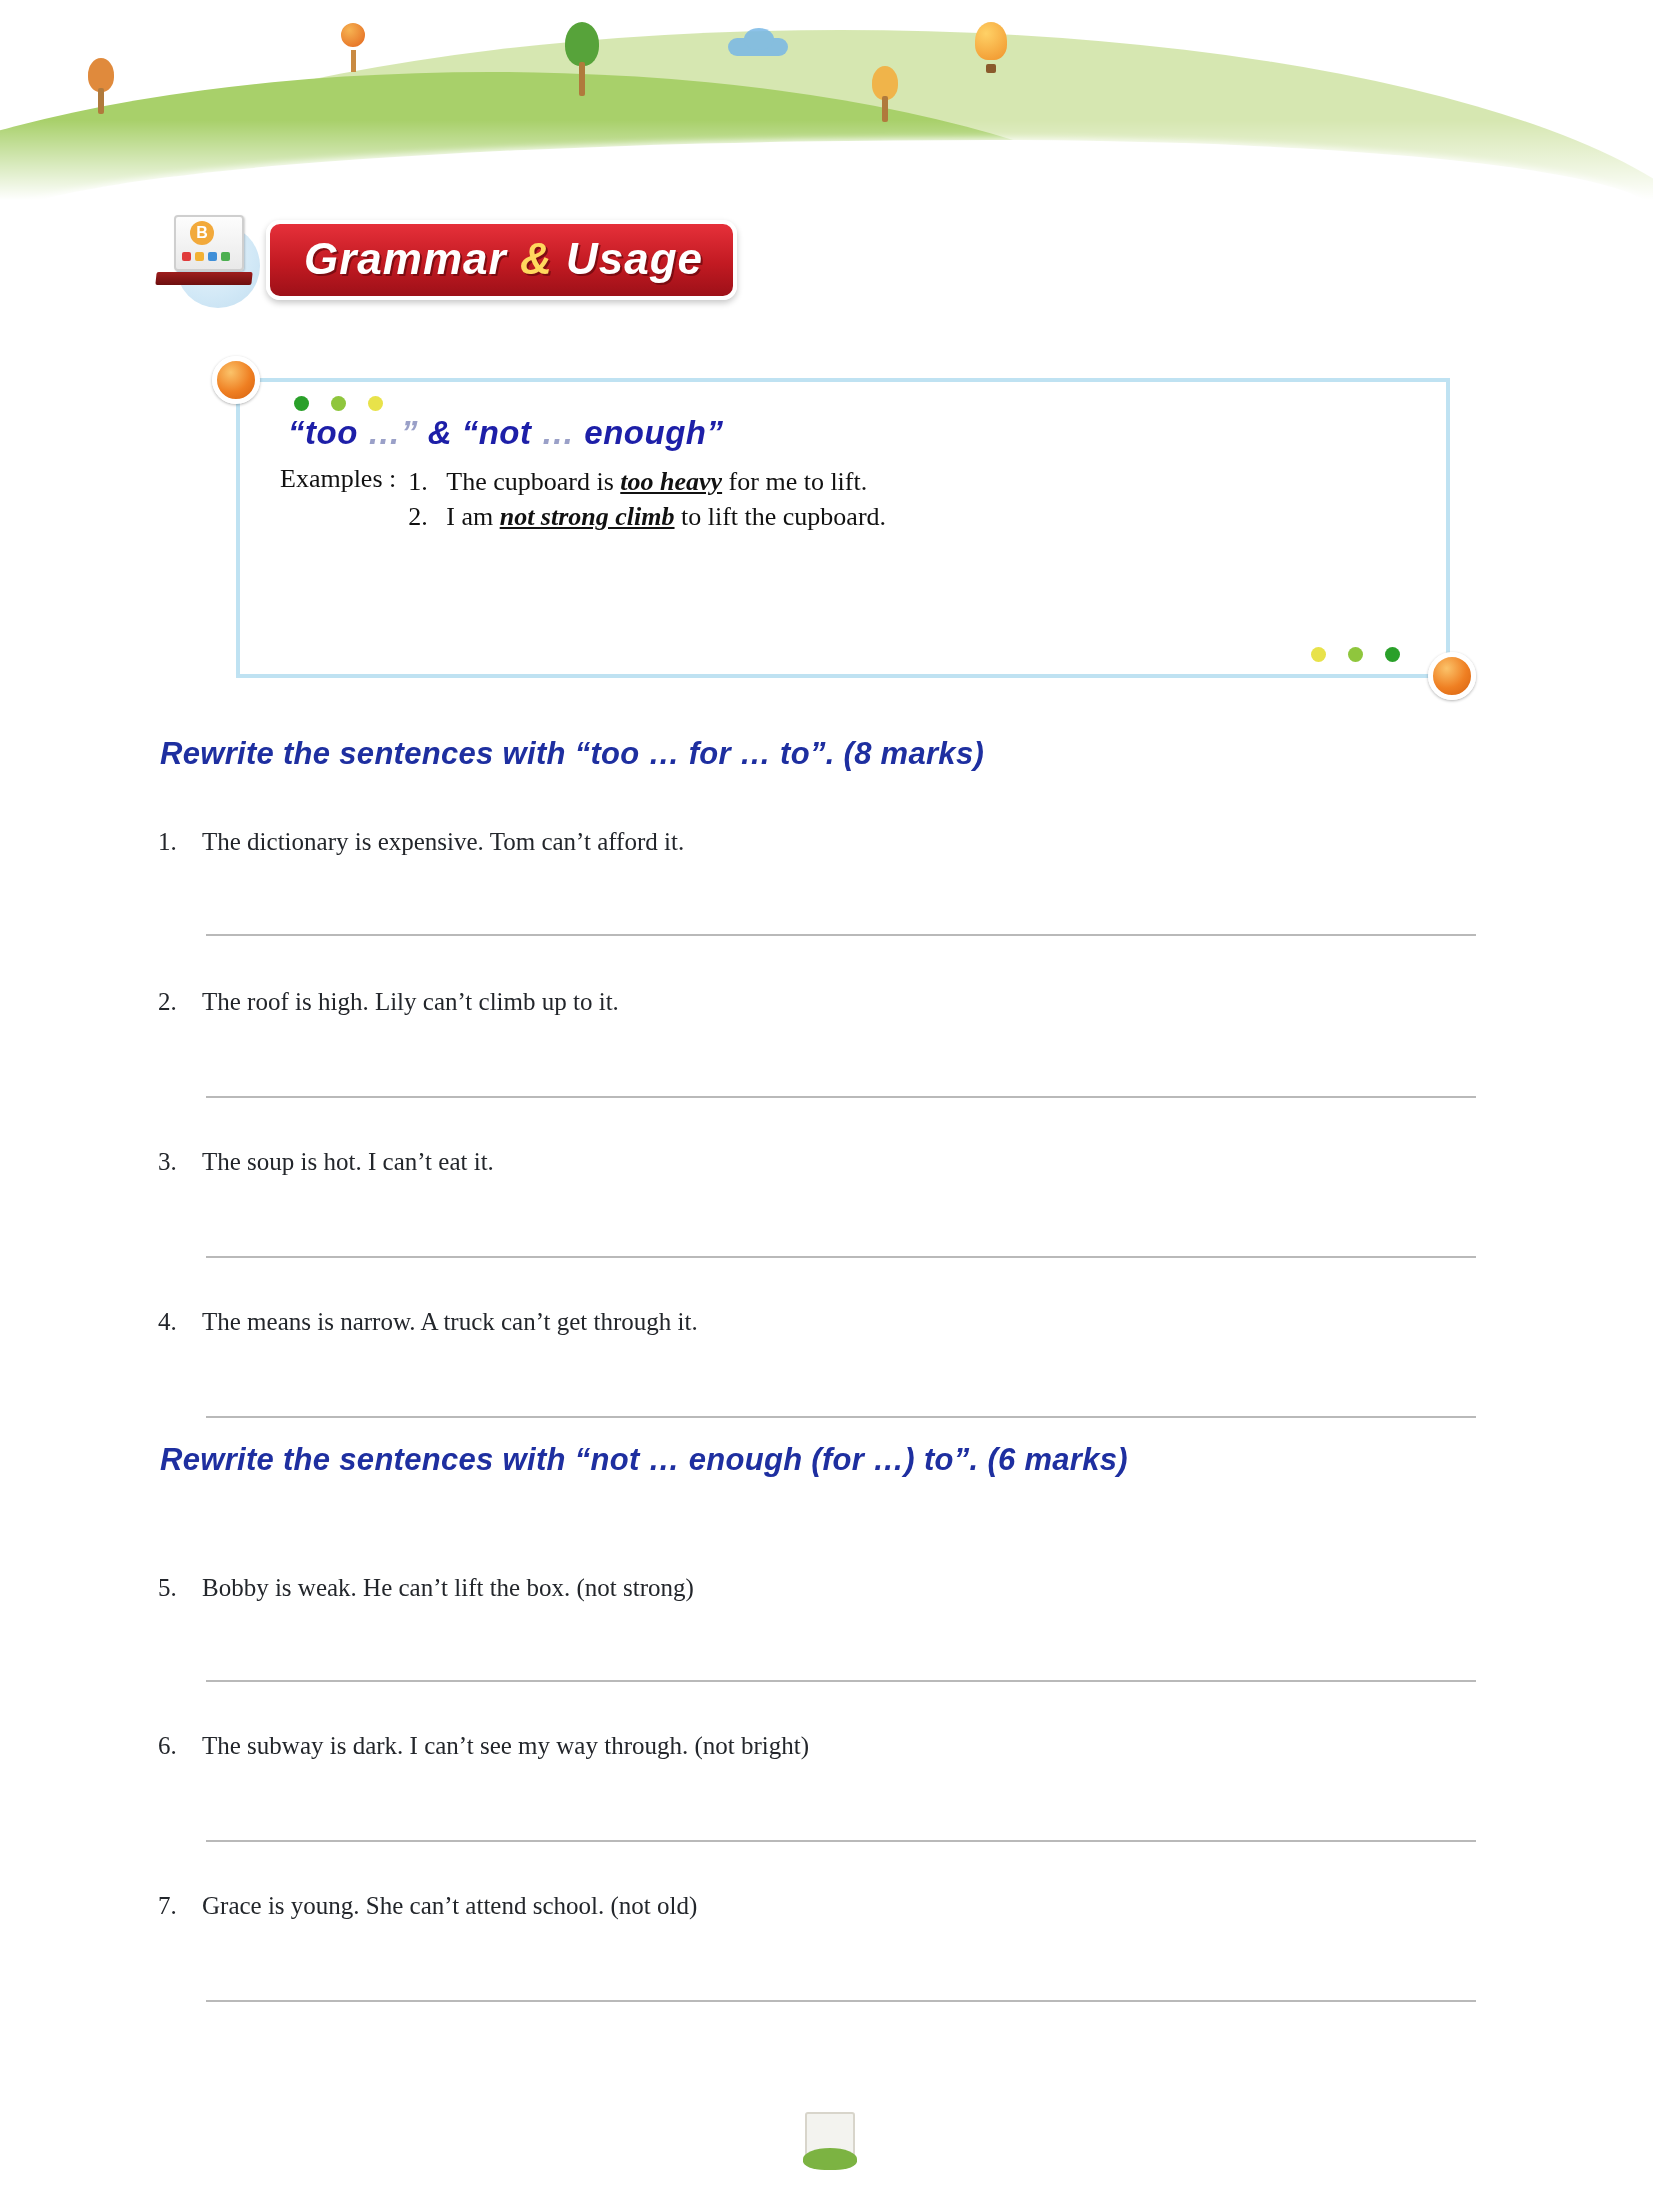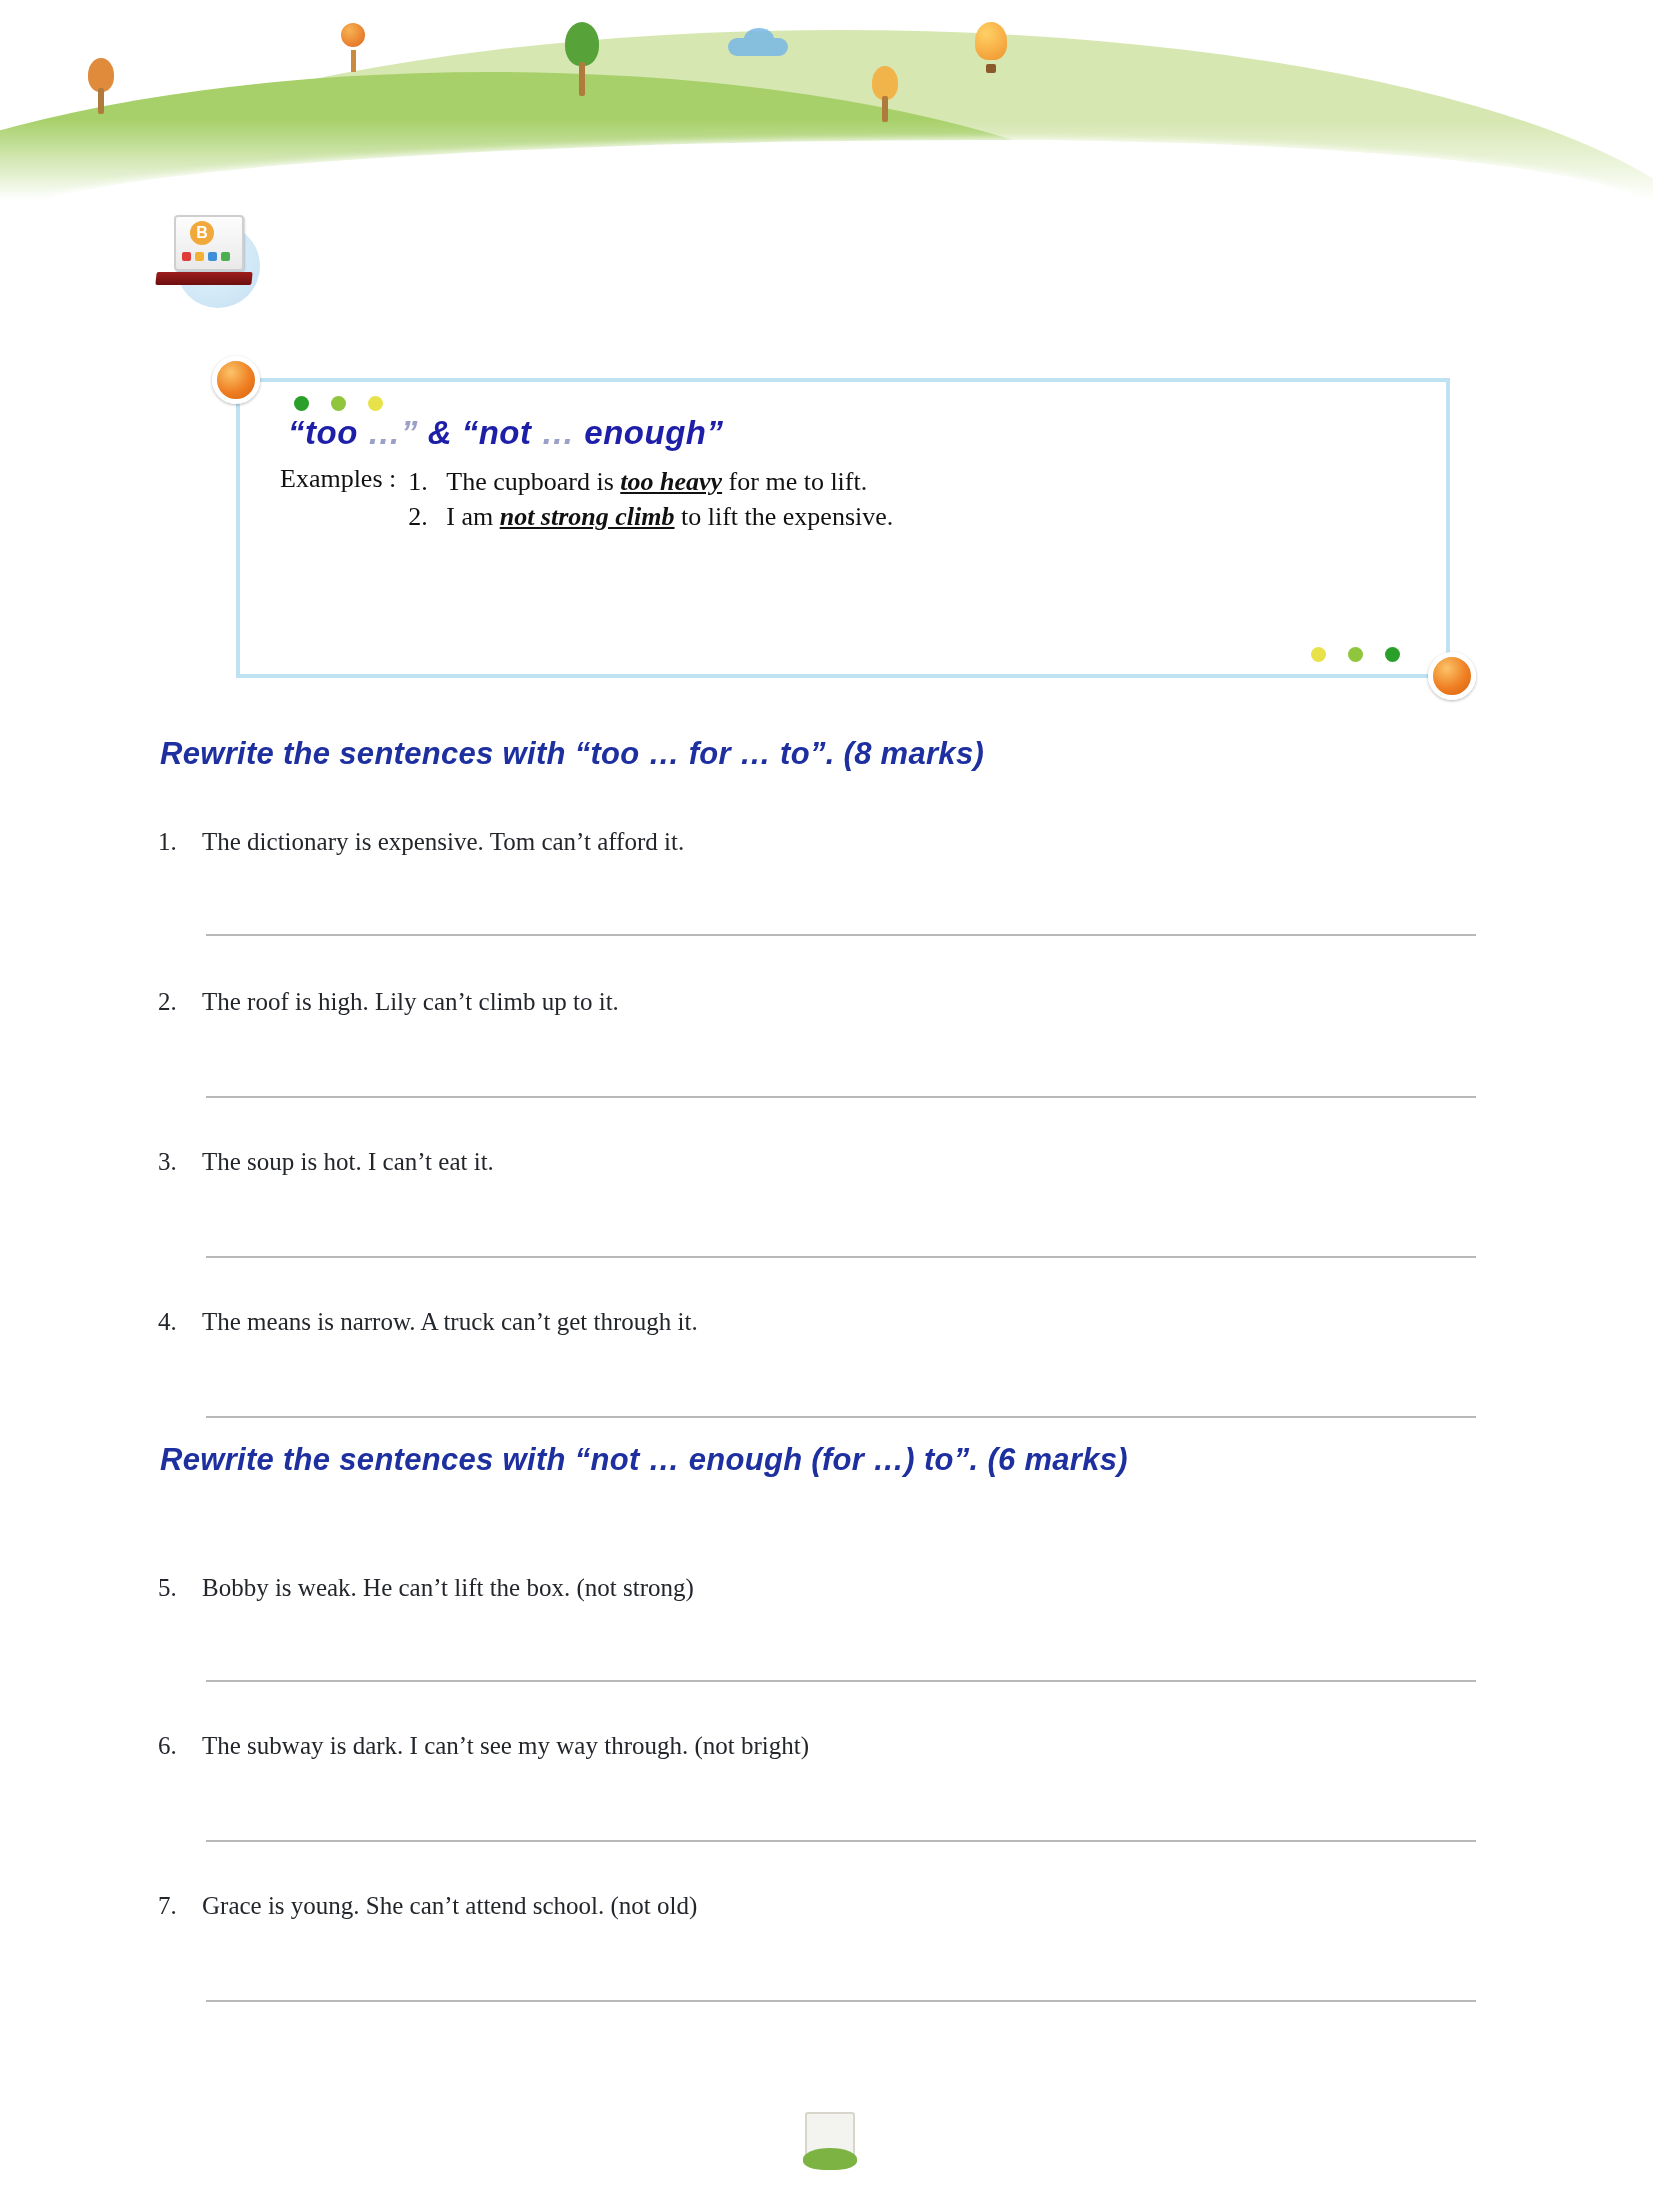--- a/index.html
+++ b/index.html
@@ -390,20 +390,27 @@
       <div class="b-letter">B</div>
       <div class="dots">
         <i style="background:#e03b3b;"></i>
         <i style="background:#f2b134;"></i>
         <i style="background:#3f8fd8;"></i>
         <i style="background:#4caf50;"></i>
       </div>
     </div>
     <div class="badge-ribbon"></div>
   </div>
+  <div class="title-plate">
+    <div class="title-text">
+      <span>Grammar</span>
+      <span class="amp">&amp;</span>
+      <span>Usage</span>
+    </div>
+  </div>
 </div>
 
 <div class="note-wrap">
   <div class="note-box">
     <div class="note-bullet tl"></div>
     <div class="note-bullet br"></div>
 
     <div class="dots-top">
       <i style="background:#2aa02a;"></i>
       <i style="background:#8fc63d;"></i>
@@ -427,21 +434,21 @@
 
     <div class="examples">
       <div class="lead">Examples :</div>
       <ul class="ex-list">
         <li>
           <span class="num">1.</span>
           <span><span>The cupboard is </span><span class="hl">too heavy</span><span> for me to lift.</span></span>
         </li>
         <li>
           <span class="num">2.</span>
-          <span><span>I am </span><span class="hl">not strong climb</span><span> to lift the expensive.</span></span>
+          <span><span>I am </span><span class="hl">not strong climb</span><span> to lift the cupboard.</span></span>
         </li>
       </ul>
     </div>
   </div>
 </div>
 
 <div class="section-title" id="section-title-1">Rewrite the sentences with “too … for … to”. (8 marks)</div>
 
 <div class="q" style="top:828px;">
   <span class="qnum">1.</span>

